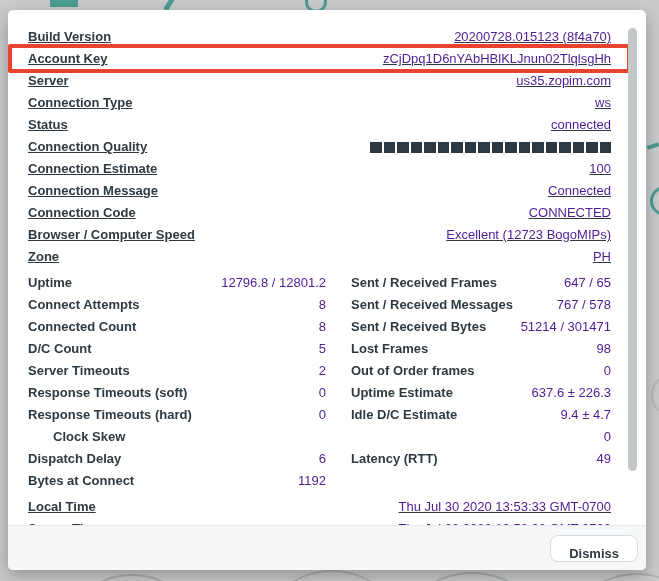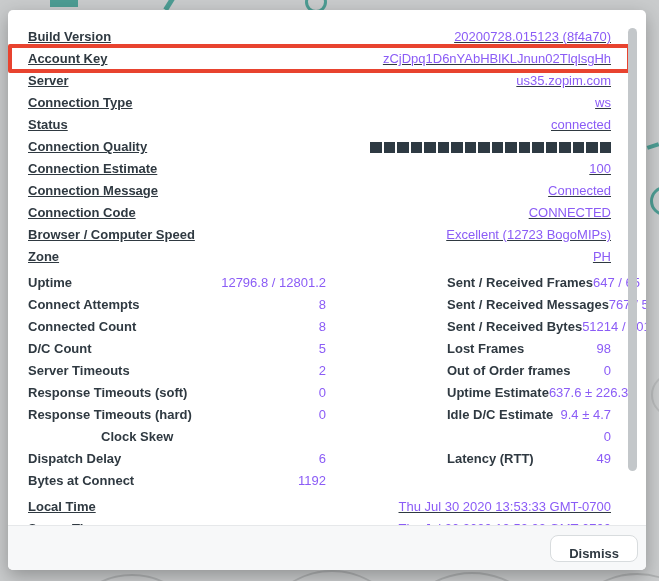--- a/index.html
+++ b/index.html
@@ -30,25 +30,25 @@
     box-shadow:0 6px 18px rgba(0,0,0,0.28);
   }
   .modal-body{
     position:absolute;left:0;top:0;right:0;bottom:45px;
     overflow:hidden;
     padding:16px 35px 0 20px;
     box-sizing:border-box;
   }
   .row{display:flex;align-items:center;height:22px;line-height:22px;white-space:nowrap;text-decoration:underline;}
   .row-label{font-weight:700;color:#2f3941;flex:0 0 auto;}
-  .row-value{flex:1 1 auto;text-align:right;color:#8b5cf6;font-weight:400;}
+  .row-value{flex:1 1 auto;text-align:right;color:#4c1d95;font-weight:400;}
   .section-gap{height:4px;}
 
   
-  .pair-row{display:flex;align-items:center;height:22px;line-height:22px;white-space:nowrap;gap:48px;}
+  .pair-row{display:flex;align-items:center;height:22px;line-height:22px;white-space:nowrap;}
   .pair-left{display:flex;width:298px;flex:0 0 auto;}
   .pair-spacer{width:25px;flex:0 0 auto;}
   .pair-right{display:flex;flex:1 1 auto;}
   .pair-left .row-value,.pair-right .row-value{flex:1 1 auto;text-align:right;}
 
   
   .quality-bar{display:flex;gap:2px;justify-content:flex-end;flex:1 1 auto;align-items:center;}
   .quality-seg{width:11.5px;height:11px;background:#2e3a43;flex:0 0 auto;}
 
   

